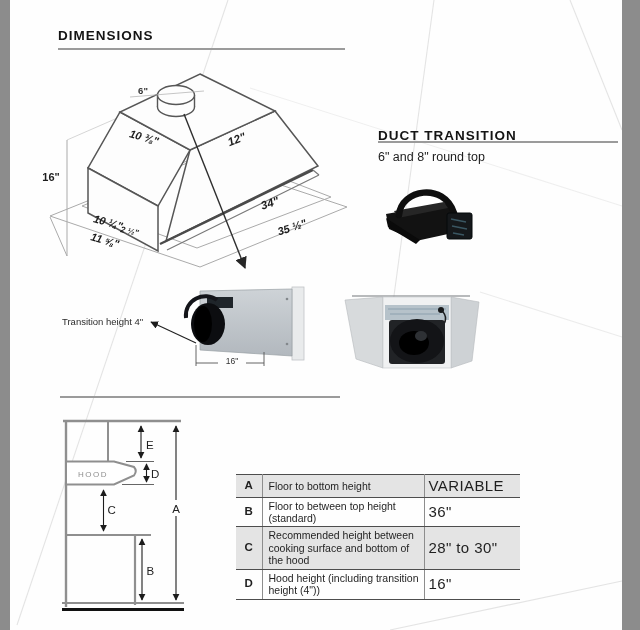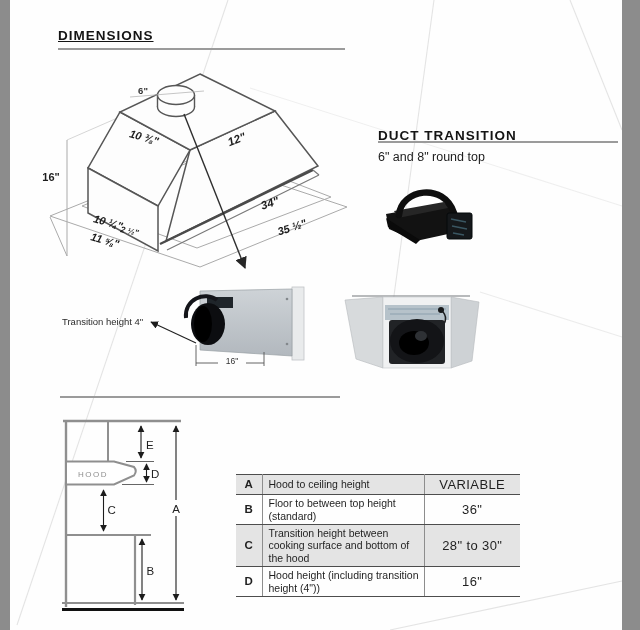--- a/index.html
+++ b/index.html
@@ -14,21 +14,21 @@
   .rule{position:absolute;height:2px;background:#9b9b9b;}
   .subtitle{position:absolute;font-size:12.5px;color:#1c1c1c;white-space:nowrap;}
   table.spec{position:absolute;left:236px;top:474px;width:284px;border-collapse:collapse;table-layout:fixed;}
   table.spec td{border-top:1px solid #4d4d4d;border-bottom:1px solid #4d4d4d;vertical-align:middle;
                 font-size:10.5px;line-height:1.18;color:#1f1f1f;padding:2px 4px;}
   table.spec col.c-key{width:26px;}
   table.spec col.c-desc{width:162px;}
   table.spec col.c-val{width:96px;}
   table.spec td.key{text-align:center;font-weight:bold;font-size:11.5px;border-right:1px solid #8d8d8d;padding:2px 0;}
   table.spec td.desc{border-right:1px solid #8d8d8d;padding-left:6px;}
-  table.spec td.val{text-align:center;font-size:13px;letter-spacing:.4px;}
+  table.spec td.val{font-size:15px;letter-spacing:.4px;}
   table.spec tr.shaded{background:#e4e4e4;}
   table.spec tr.r0{height:19px;} table.spec tr.r1{height:28px;}
   table.spec tr.r2{height:38px;} table.spec tr.r3{height:30px;}
   text{font-family:"Liberation Sans",sans-serif;}
   .dimlab{font-weight:bold;font-style:italic;fill:#1d1d1d;}
   .marker-letter{font-size:11.5px;fill:#222;}
 </style>
 </head>
 <body>
 
@@ -154,49 +154,49 @@
       <text class="marker-letter" x="151" y="478">D</text>
       <text class="marker-letter" x="107.5" y="514">C</text>
       <text class="marker-letter" x="146.5" y="575">B</text>
       <text class="marker-letter" x="176" y="513" text-anchor="middle">A</text>
     </g>
   </svg>
 
   <div class="band left"></div>
   <div class="band right"></div>
 
-  <div class="heading" style="left:58px;top:28px;text-decoration:underline;">DIMENSIONS</div>
+  <div class="heading" style="left:58px;top:28px;">DIMENSIONS</div>
   <div class="rule" style="left:58px;top:48px;width:287px;"></div>
 
   <div class="heading" style="left:378px;top:128px;">DUCT TRANSITION</div>
   <div class="rule" style="left:378px;top:141px;width:240px;"></div>
   <div class="subtitle" style="left:378px;top:150px;">6" and 8" round top</div>
 
   <div class="rule" style="left:60px;top:396px;width:280px;"></div>
 
   <table class="spec">
     <colgroup>
         <col class="c-key">
         <col class="c-desc">
         <col class="c-val">
       </colgroup>
     <tbody>
         <tr class="r0 shaded">
       <td class="key">A</td>
-      <td class="desc">Hood to ceiling height</td>
+      <td class="desc">Floor to bottom height</td>
       <td class="val">VARIABLE</td>
     </tr>
     <tr class="r1">
       <td class="key">B</td>
       <td class="desc">Floor to between top height (standard)</td>
       <td class="val">36"</td>
     </tr>
     <tr class="r2 shaded">
       <td class="key">C</td>
-      <td class="desc">Transition height between cooking surface and bottom of the hood</td>
+      <td class="desc">Recommended height between cooking surface and bottom of the hood</td>
       <td class="val">28" to 30"</td>
     </tr>
     <tr class="r3">
       <td class="key">D</td>
       <td class="desc">Hood height (including transition height (4"))</td>
       <td class="val">16"</td>
     </tr>
   </tbody>
     </table>
 

